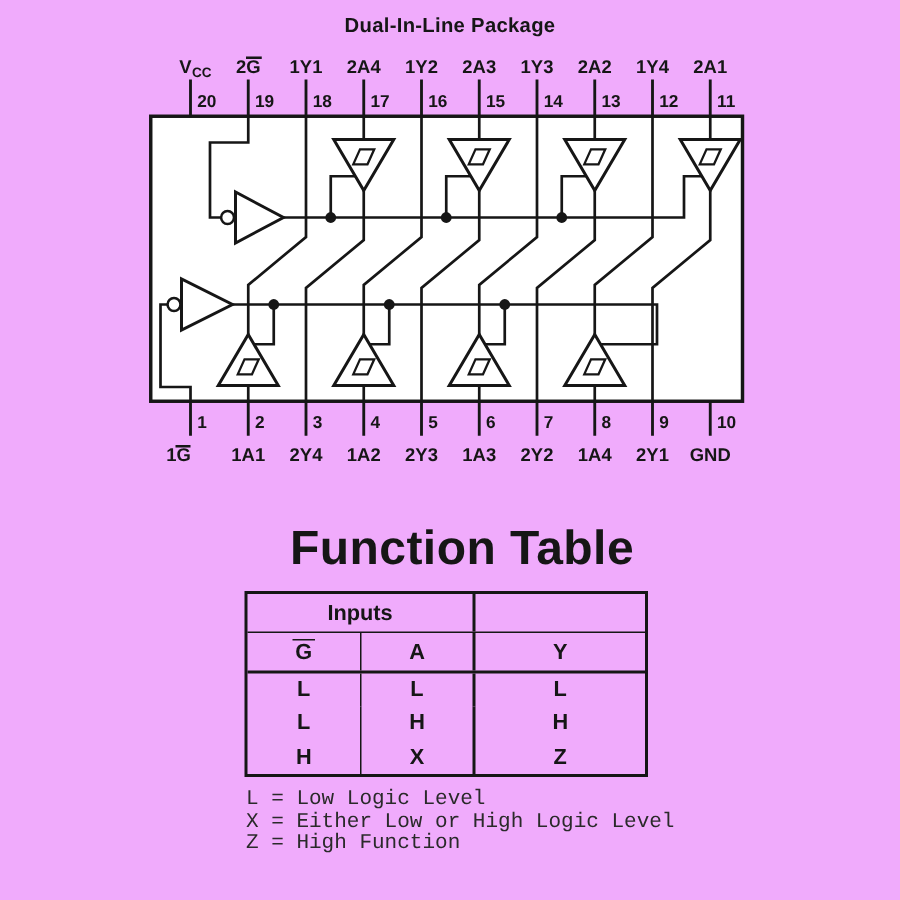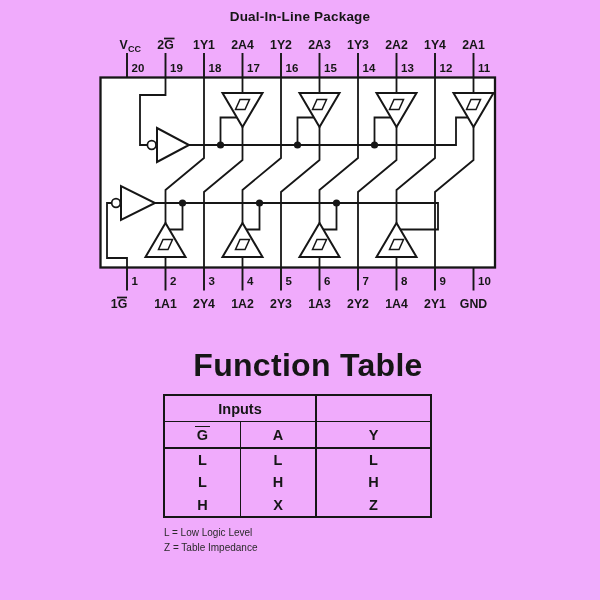--- a/index.html
+++ b/index.html
@@ -33,22 +33,22 @@
   .r2 { height:25px; border-bottom:2.8px solid #161616; }
   .r2 .g-h { width:76px; border-right:1.7px solid #161616; }
   .r2 .a-h { width:76px; border-right:2.6px solid #161616; }
   .r2 .y-h { flex:1; }
   .d { flex:1; }
   .d .gc { width:76px; border-right:1.7px solid #161616; }
   .d .ac { width:76px; border-right:2.6px solid #161616; }
   .d .yc { flex:1; }
   .ov { border-top:1.7px solid #161616; padding:1px 2px 0 2px; line-height:1; }
   .legend {
-    position:absolute; left:164px; top:526px; font-size:10px; line-height:14.6px;
-    color:#2a2a2a; font-weight:400;
+    position:absolute; left:164px; top:526px; font-size:14px; line-height:14.6px;
+    color:#2a2a2a; font-weight:400;font-family:Liberation Mono, monospace;
   }
 </style>
 </head>
 <body>
 
 <div class="page">
 
   <div class="dip-title">Dual-In-Line Package</div>
 
   <svg class="schem" width="600" height="330" viewBox="0 0 600 330">
@@ -213,16 +213,17 @@
     </div>
     <div class="ftr d">
       <div class="c gc">H</div>
       <div class="c ac">X</div>
       <div class="c yc">Z</div>
     </div>
   </div>
 
   <div class="legend">
     <div>L = Low Logic Level</div>
-    <div>Z = Table Impedance</div>
+    <div>X = Either Low or High Logic Level</div>
+    <div>Z = High Function</div>
   </div>
 
 </div>
 
 </body></html>

